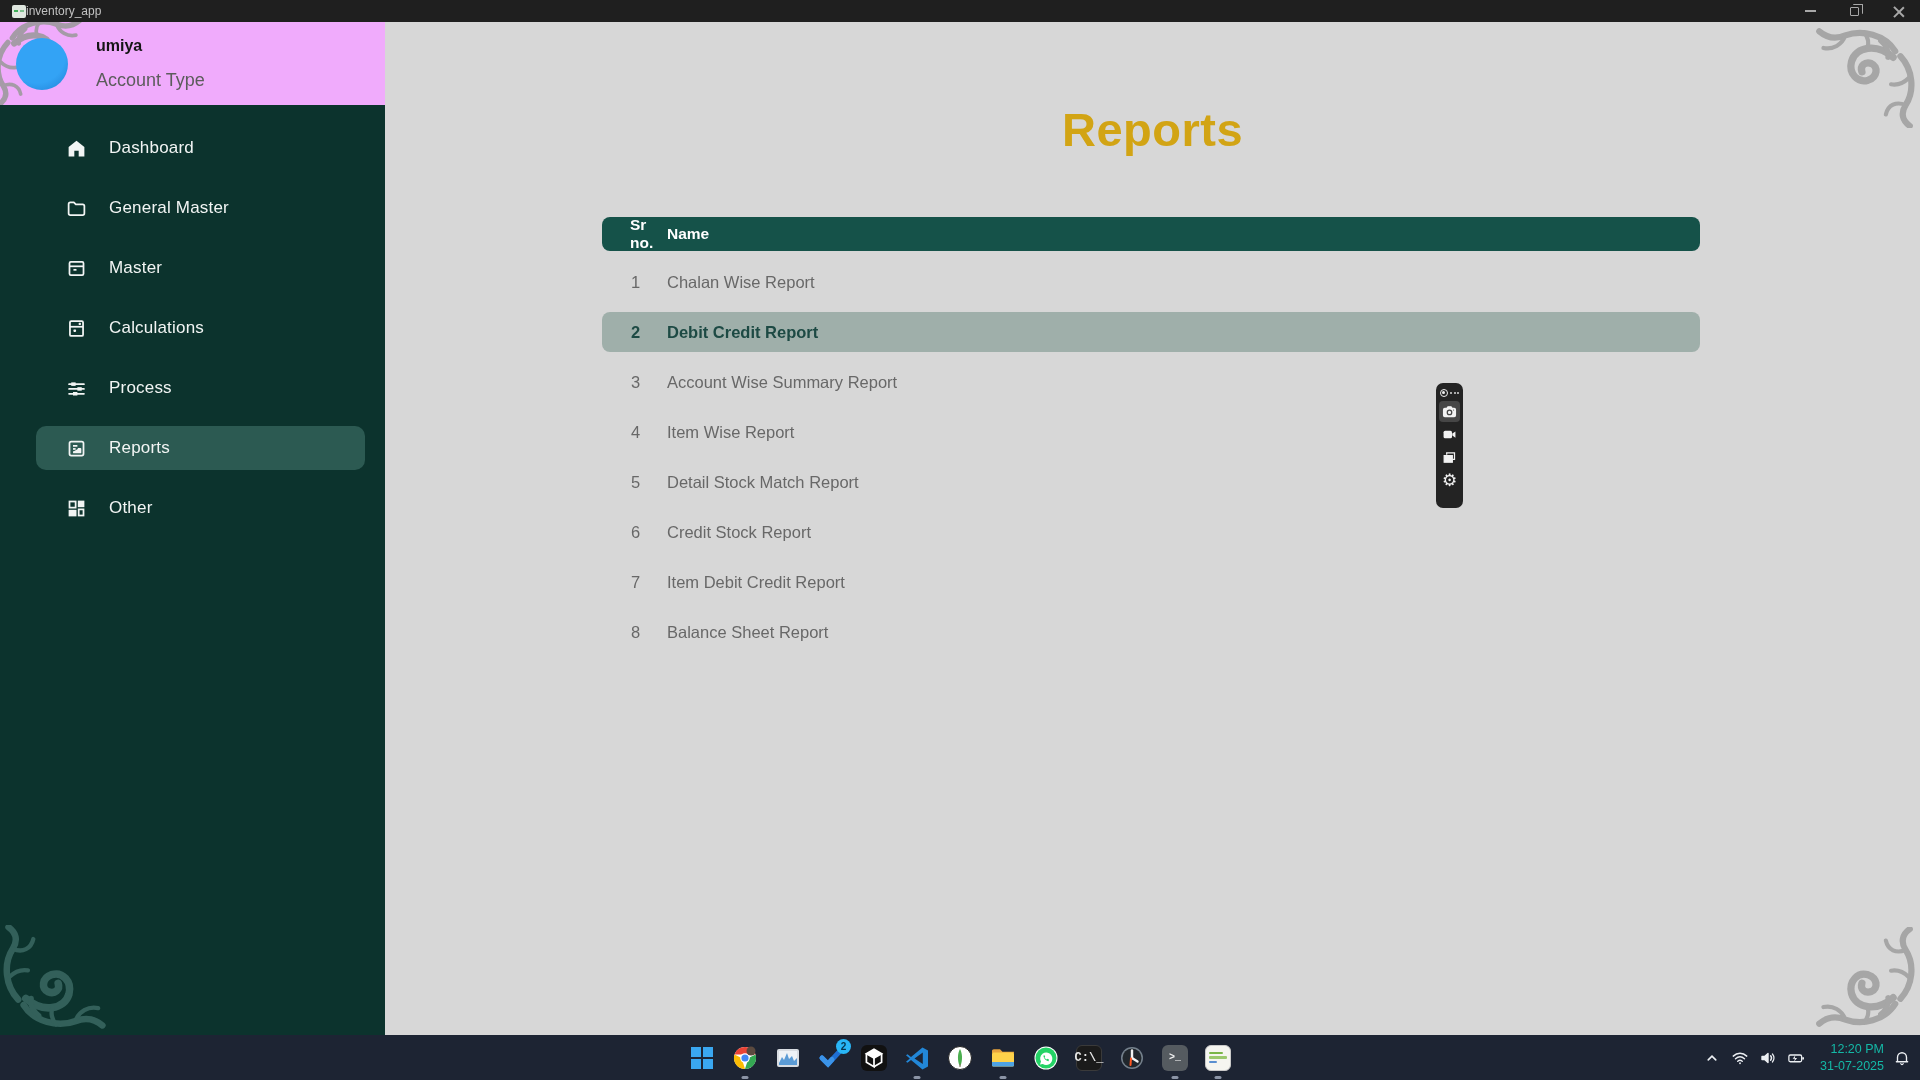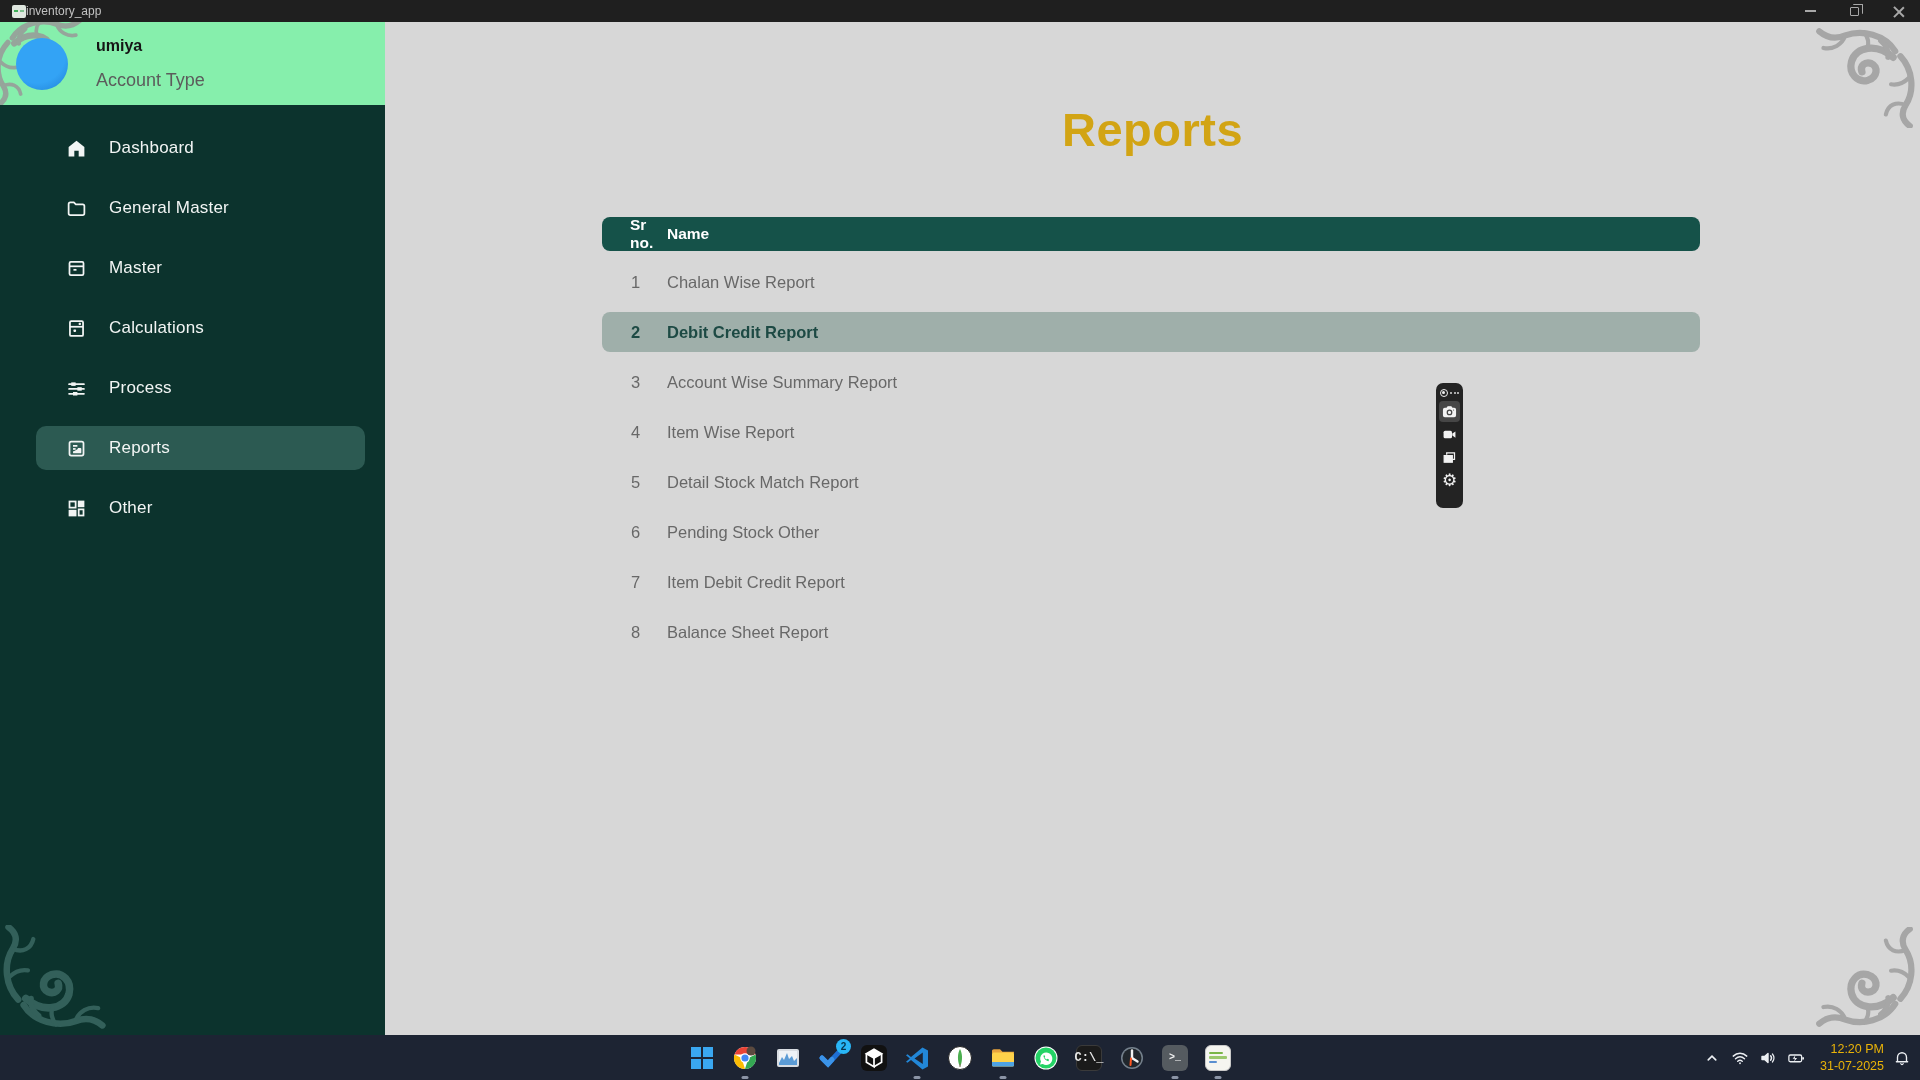--- a/index.html
+++ b/index.html
@@ -24,21 +24,21 @@
   .glyph-close { position:relative; width:11px; height:11px; }
   .glyph-close::before,.glyph-close::after { content:""; position:absolute; left:5px; top:-1px; width:1.5px; height:14px; background:#a8a8a8; }
   .glyph-close::before { transform:rotate(45deg); }
   .glyph-close::after { transform:rotate(-45deg); }
 
   
   .window { position:absolute; top:22px; left:0; width:1920px; height:1013px; display:flex; }
 
   
   .sidebar { width:385px; height:100%; background:#0c332d; position:relative; flex-shrink:0; }
-  .profile { height:83px; background:#86efac; position:relative; display:flex; align-items:center; overflow:hidden; }
+  .profile { height:83px; background:#f0abfc; position:relative; display:flex; align-items:center; overflow:hidden; }
   .profile-flourish { position:absolute; left:-6px; top:-8px; width:92px; height:92px; color:#999999; opacity:.85; }
   .avatar { width:52px; height:52px; border-radius:50%; margin-left:16px;
     background:radial-gradient(circle at 40% 32%, #33a3f5 60%, #1e7fd4 100%); position:relative; z-index:2; }
   .profile-text { margin-left:28px; z-index:2; }
   .profile-name { font-size:16px; font-weight:bold; color:#151515; }
   .profile-sub { font-size:18px; color:#5c5c5c; margin-top:15px; }
 
   .menu { margin-top:21px;margin-left:16px; }
   .menu-item { height:44px; margin:0 20px 16px 20px; display:flex; align-items:center;
     border-radius:10px; padding-left:30px; cursor:pointer; }
@@ -91,21 +91,21 @@
     border-radius:2px; background:#8b94a6; }
   .badge { position:absolute; top:-6px; right:-7px; min-width:15px; height:15px; border-radius:50%; background:#29b6f6;
     color:#06344d; font-size:10px; font-weight:bold; display:flex; align-items:center; justify-content:center; }
   .ti-box { width:26px; height:26px; border-radius:6px; display:flex; align-items:center; justify-content:center; }
   .cmd-label { color:#e8e8e8; font-family:"Liberation Mono", monospace; font-size:12px; font-weight:bold; }
   .term-label { color:#f0f0f0; font-family:"Liberation Mono", monospace; font-size:10px; font-weight:bold; }
 
   .tray { position:absolute; right:8px; top:0; height:45px; display:flex; align-items:center; gap:8px; z-index:75; }
   .tray-icon { width:20px; height:20px; color:#eceff3; display:flex; align-items:center; justify-content:center; }
   .tray-icon svg { width:18px; height:18px; display:block; }
-  .tray-clock { text-align:right; color:#eab308; font-size:12.5px; line-height:1.3; margin-left:6px; }
+  .tray-clock { text-align:right; color:#14b8a6; font-size:12.5px; line-height:1.3; margin-left:6px; }
 
   .flourish-svg { display:block; width:100%; height:100%; }
 </style>
 </head>
 <body>
 
 <svg width="0" height="0" style="position:absolute">
   <defs>
     <symbol id="flourish" viewBox="0 0 100 100">
       <g fill="none" stroke="currentColor" stroke-linecap="round">
@@ -273,21 +273,21 @@
           <div class="table-row">
             <span class="cell-sr">4</span>
             <span class="cell-name">Item Wise Report</span>
           </div>
           <div class="table-row">
             <span class="cell-sr">5</span>
             <span class="cell-name">Detail Stock Match Report</span>
           </div>
           <div class="table-row">
             <span class="cell-sr">6</span>
-            <span class="cell-name">Pending Stock Other</span>
+            <span class="cell-name">Credit Stock Report</span>
           </div>
           <div class="table-row">
             <span class="cell-sr">7</span>
             <span class="cell-name">Item Debit Credit Report</span>
           </div>
           <div class="table-row">
             <span class="cell-sr">8</span>
             <span class="cell-name">Balance Sheet Report</span>
           </div>
         </div>

